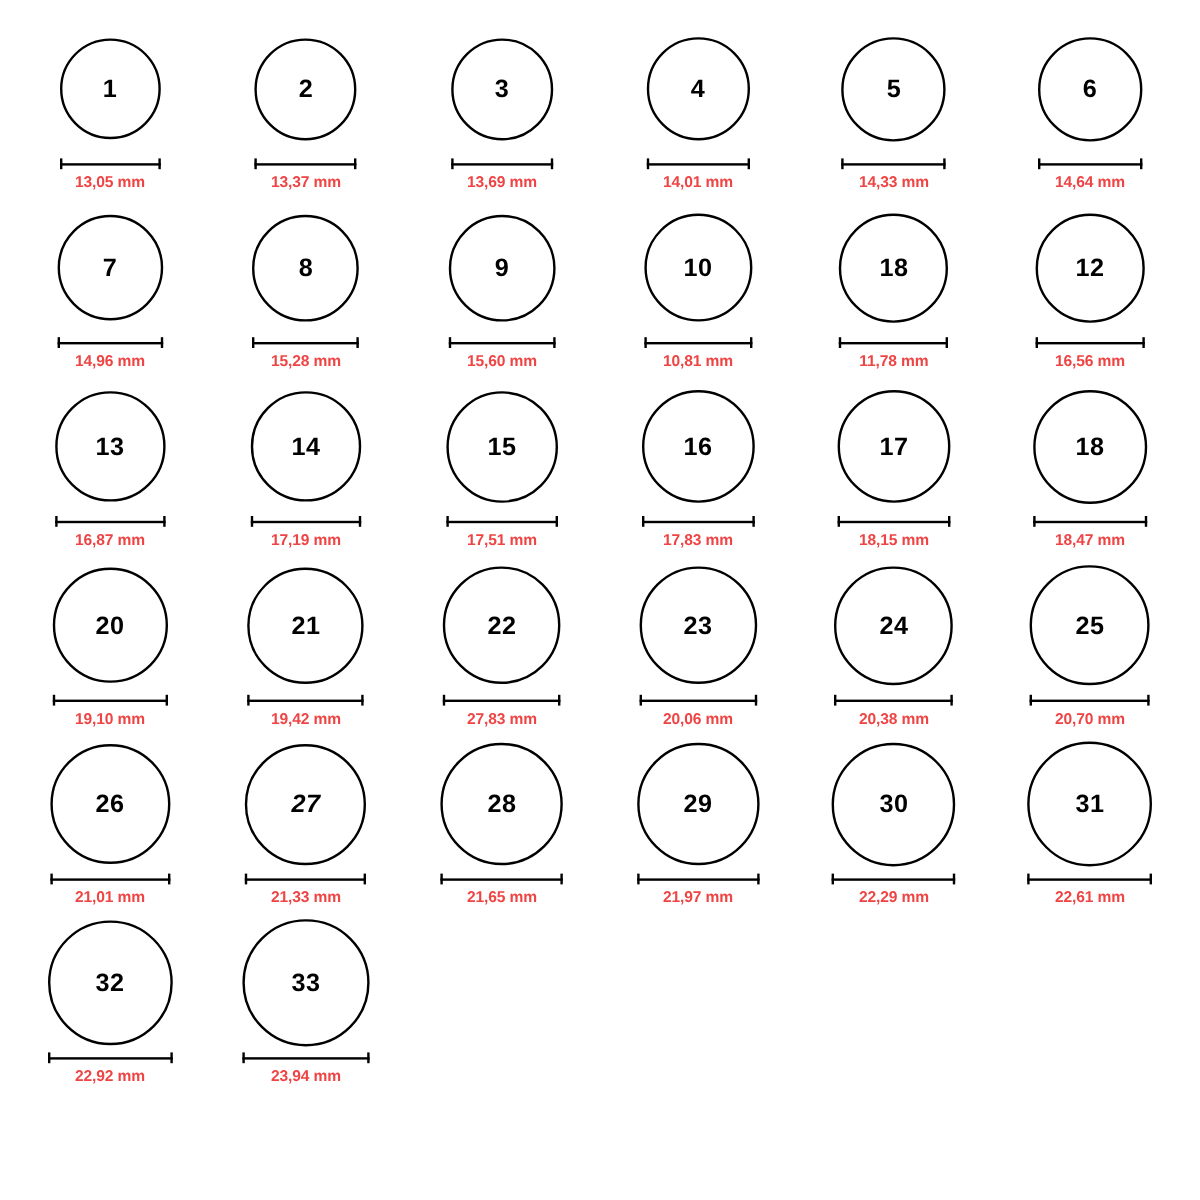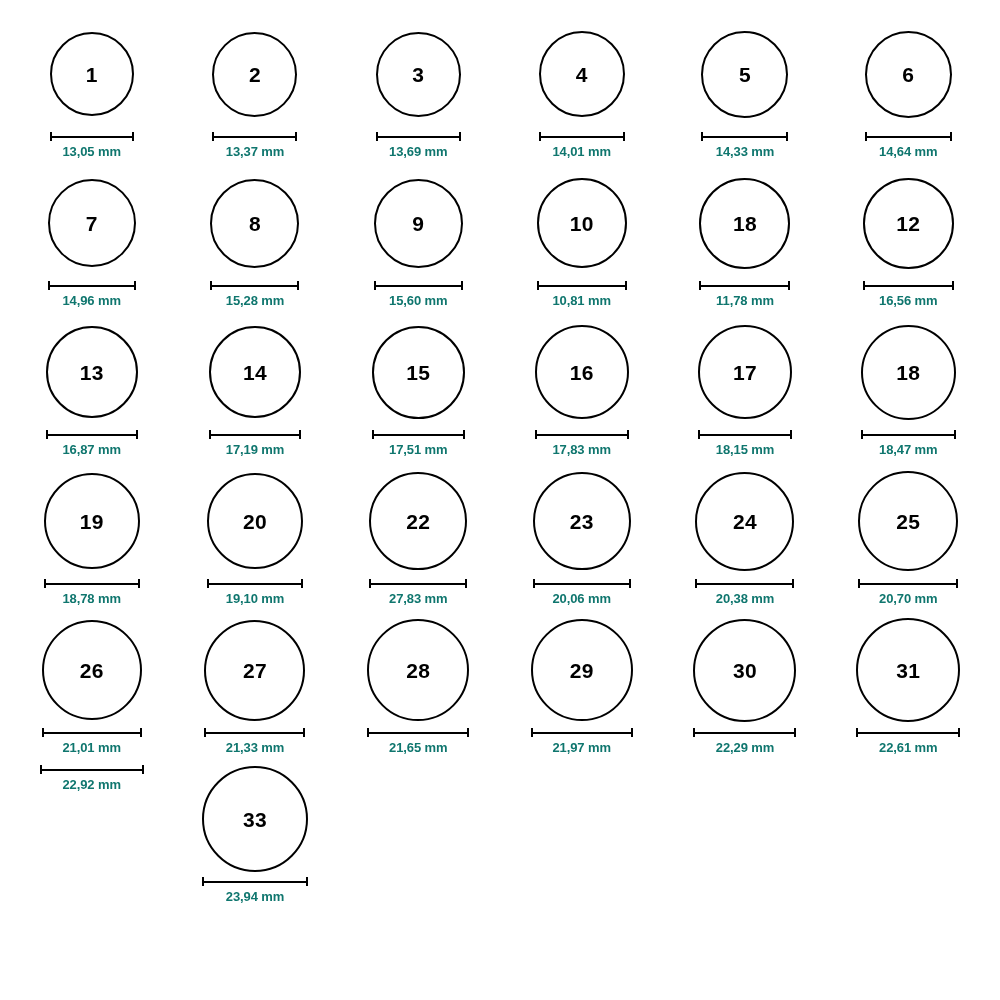--- a/index.html
+++ b/index.html
@@ -83,21 +83,21 @@
     top: 0;
     width: 2px;
     height: 9px;
     background: #000000;
   }
   .caliper .tick.left { left: 0; }
   .caliper .tick.right { right: 0; }
   .mm-label {
     font-size: 13px;
     font-weight: bold;
-    color: #0f766e;
+    color: #ef4444;
     margin-top: 3px;
     white-space: nowrap;
     letter-spacing: -0.1px;
   }
 </style>
 </head>
 <body>
 
 <div id="sizer-chart">
   <div class="grid" id="grid">
@@ -367,45 +367,45 @@
             <div class="bar"></div>
             <div class="tick left"></div>
             <div class="tick right"></div>
           </div>
           <div class="mm-label">18,47 mm</div>
         </div>
       </div>
       <div class="cell">
         <div class="ring-wrap">
           <div class="ring" style="width: 96px; height: 96px;">
-            <span class="ring-number">19</span>
+            <span class="ring-number">20</span>
           </div>
         </div>
         <div class="measure">
           <div class="caliper" style="width: 96px;">
             <div class="bar"></div>
             <div class="tick left"></div>
             <div class="tick right"></div>
           </div>
-          <div class="mm-label">18,78 mm</div>
-        </div>
-      </div>
-      <div class="cell">
-        <div class="ring-wrap">
-          <div class="ring" style="width: 96px; height: 96px;">
-            <span class="ring-number">20</span>
-          </div>
-        </div>
-        <div class="measure">
-          <div class="caliper" style="width: 96px;">
-            <div class="bar"></div>
-            <div class="tick left"></div>
-            <div class="tick right"></div>
-          </div>
           <div class="mm-label">19,10 mm</div>
+        </div>
+      </div>
+      <div class="cell">
+        <div class="ring-wrap">
+          <div class="ring" style="width: 97px; height: 97px;">
+            <span class="ring-number">21</span>
+          </div>
+        </div>
+        <div class="measure">
+          <div class="caliper" style="width: 97px;">
+            <div class="bar"></div>
+            <div class="tick left"></div>
+            <div class="tick right"></div>
+          </div>
+          <div class="mm-label">19,42 mm</div>
         </div>
       </div>
       <div class="cell">
         <div class="ring-wrap">
           <div class="ring" style="width: 98px; height: 98px;">
             <span class="ring-number">22</span>
           </div>
         </div>
         <div class="measure">
           <div class="caliper" style="width: 98px;">
@@ -471,21 +471,21 @@
           <div class="caliper" style="width: 100px;">
             <div class="bar"></div>
             <div class="tick left"></div>
             <div class="tick right"></div>
           </div>
           <div class="mm-label">21,01 mm</div>
         </div>
       </div>
       <div class="cell">
         <div class="ring-wrap">
-          <div class="ring" style="width: 101px; height: 101px;">
+          <div class="ring" style="width: 101px; height: 101px; font-style: italic;">
             <span class="ring-number">27</span>
           </div>
         </div>
         <div class="measure">
           <div class="caliper" style="width: 101px;">
             <div class="bar"></div>
             <div class="tick left"></div>
             <div class="tick right"></div>
           </div>
           <div class="mm-label">21,33 mm</div>
@@ -545,20 +545,25 @@
         <div class="measure">
           <div class="caliper" style="width: 104px;">
             <div class="bar"></div>
             <div class="tick left"></div>
             <div class="tick right"></div>
           </div>
           <div class="mm-label">22,61 mm</div>
         </div>
       </div>
       <div class="cell">
+        <div class="ring-wrap">
+          <div class="ring" style="width: 104px; height: 104px;">
+            <span class="ring-number">32</span>
+          </div>
+        </div>
         <div class="measure">
           <div class="caliper" style="width: 104px;">
             <div class="bar"></div>
             <div class="tick left"></div>
             <div class="tick right"></div>
           </div>
           <div class="mm-label">22,92 mm</div>
         </div>
       </div>
       <div class="cell">

